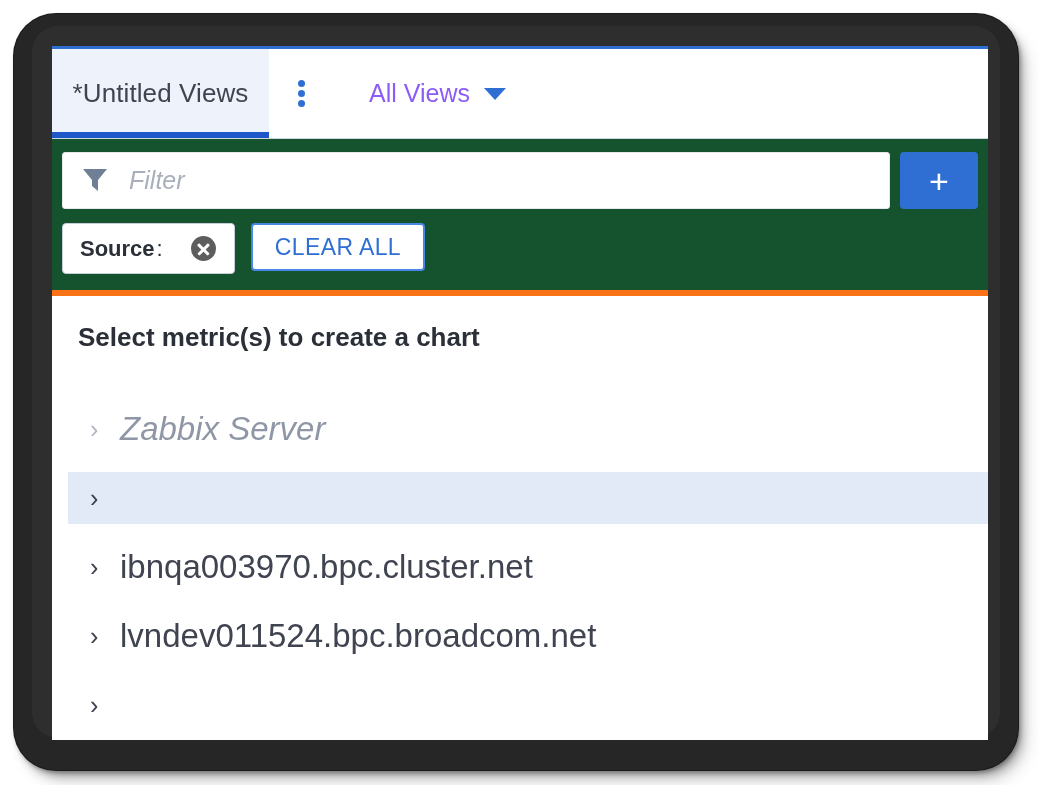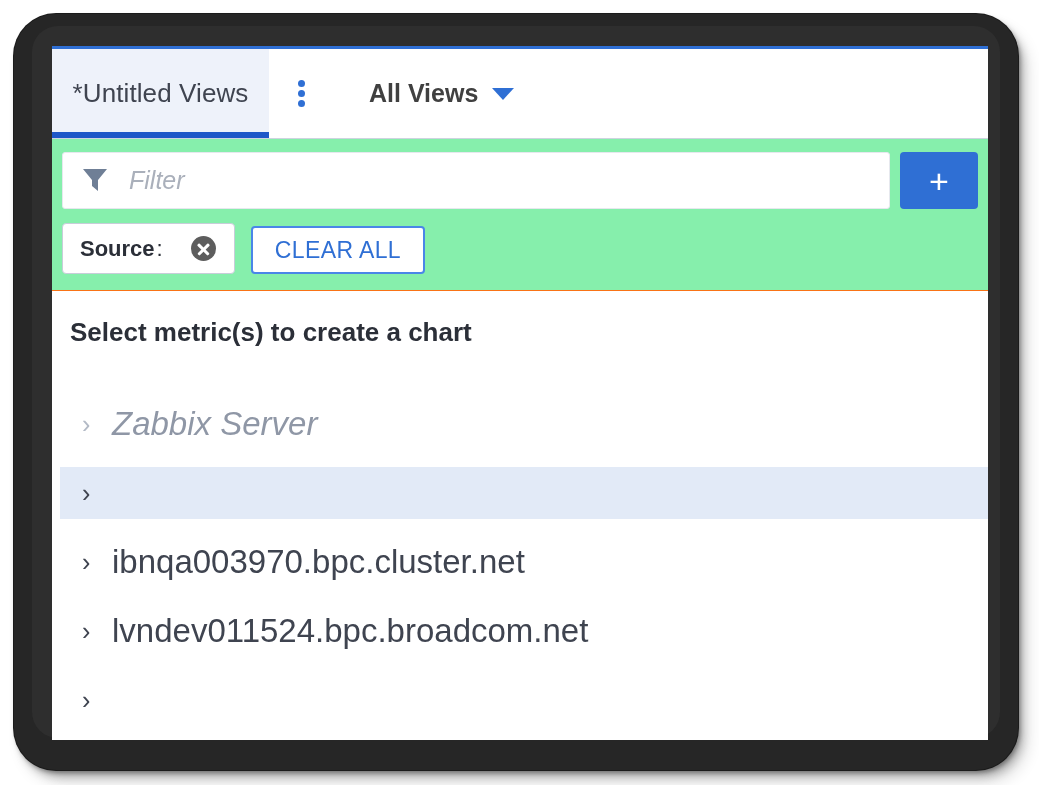--- a/index.html
+++ b/index.html
@@ -96,35 +96,35 @@
   #all-views-dropdown {
     display: flex;
     align-items: center;
     gap: 14px;
     padding: 0 18px;
     margin-left: 18px;
     cursor: pointer;
   }
   #all-views-dropdown .av-label {
     font-size: 25px;
-    font-weight: bold;
-    color: #404040;
+    font-weight: normal;
+    color: #8b5cf6;
   }
   .caret-down {
     width: 0; height: 0;
     border-left: 11px solid transparent;
     border-right: 11px solid transparent;
     border-top: 12px solid #2f6fd4;
   }
 
   
   #filter-region {
-    background: #86efac;
+    background: #14532d;
     padding: 0;
-    border-bottom: 1px solid #f97316;
+    border-bottom: 6px solid #f97316;
   }
   #filter-input-row {
     display: flex;
     align-items: center;
     padding: 13px 10px 0 10px;
   }
   #filter-input-box {
     flex: 1;
     height: 57px;
     background: #ffffff;
@@ -158,21 +158,21 @@
     border-radius: 4px;
     color: #ffffff;
     font-size: 34px;
     line-height: 1;
     cursor: pointer;
     font-family: "Liberation Sans", sans-serif;
   }
 
   #filter-chip-row {
     display: flex;
-    align-items: flex-end;
+    align-items: flex-start;
     padding: 14px 10px 16px 10px;
     gap: 16px;
   }
   #source-filter-chip {
     display: flex;
     align-items: center;
     height: 51px;
     background: #ffffff;
     border: 1px solid #c7cdd9;
     border-radius: 4px;
@@ -218,21 +218,21 @@
     border: 2px solid #4a86e8;
     border-radius: 4px;
     color: #2f6fd4;
     font-size: 23px;
     letter-spacing: 0.4px;
     cursor: pointer;
     font-family: "Liberation Sans", sans-serif;
   }
 
   
-  #metric-panel { background: #ffffff; padding: 0 0 0 8px; }
+  #metric-panel { background: #ffffff; padding: 0 0 0 16px; }
   #metric-panel-title {
     font-size: 26px;
     font-weight: bold;
     color: #2b2f38;
     padding: 26px 0 0 10px;
   }
   #metric-tree { margin-top: 50px; }
 
   .tree-row {
     display: flex;

